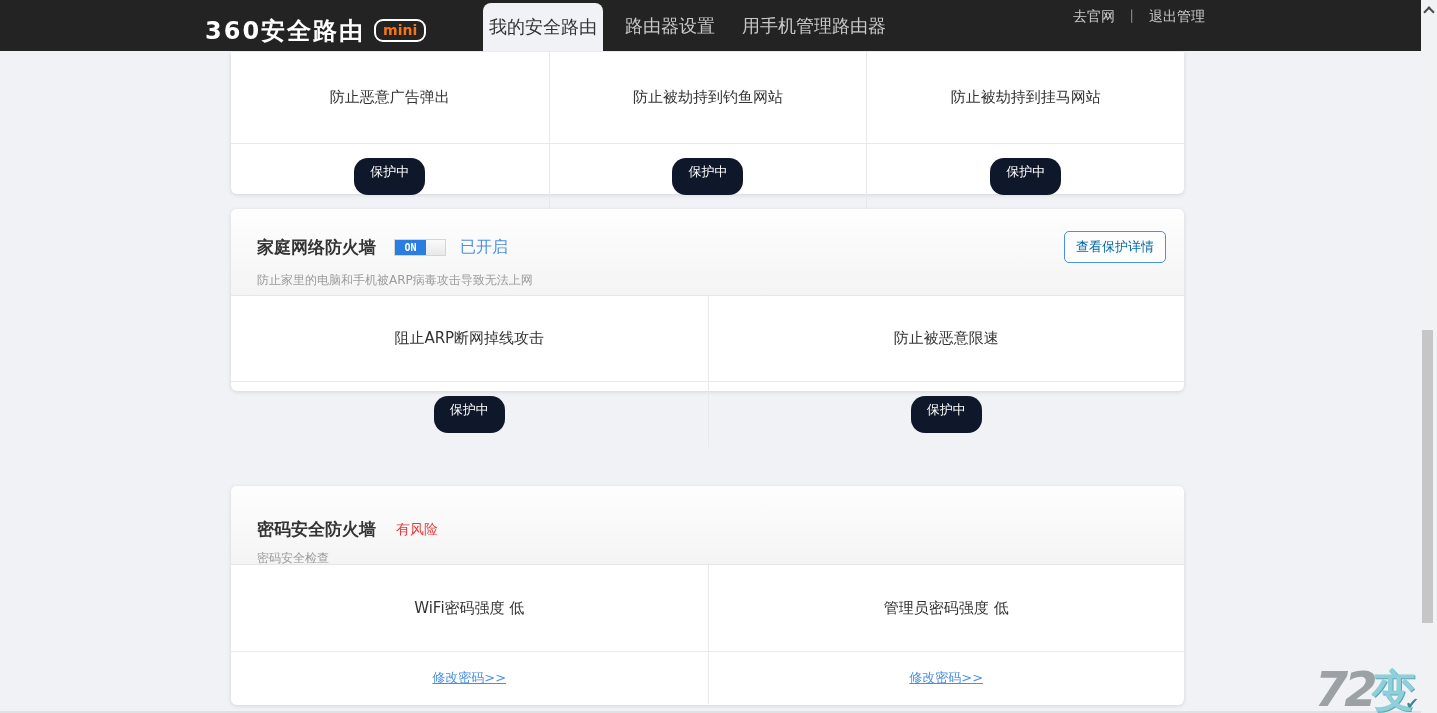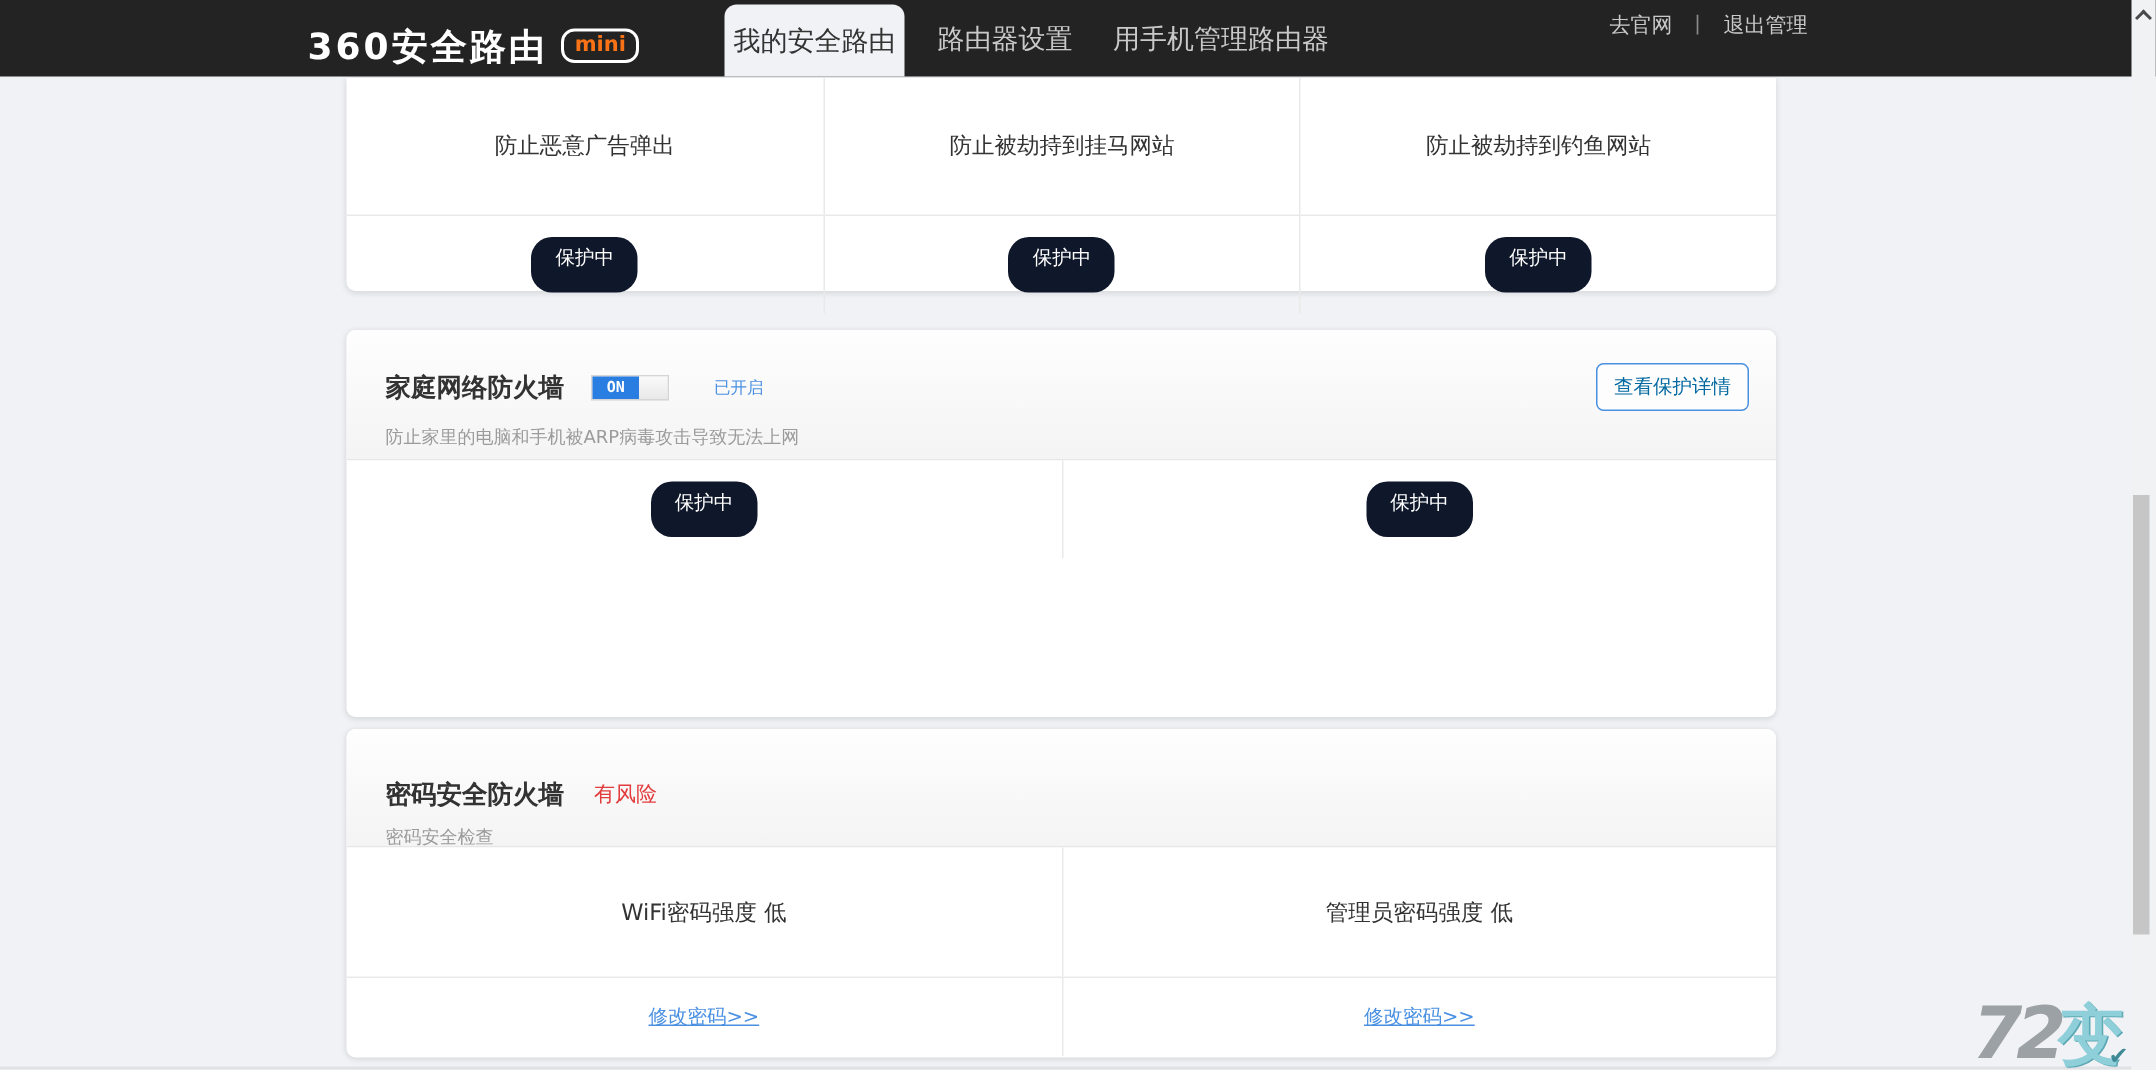--- a/index.html
+++ b/index.html
@@ -20,21 +20,21 @@
   .tab-3 { left:742px; }
   .nav-links { position:absolute; right:232px; top:0; height:33px; display:flex; align-items:center;
     color:#c9c9c9; font-size:14px;justify-content:flex-end; }
   .nav-links .sep { margin:0 10px; color:#8a8a8a; }
   .nav-link { cursor:pointer; color:#c9c9c9; }
 
   
   .card { position:absolute; left:231px; width:953px; background:#ffffff;
     box-shadow:0 1px 4px rgba(0,0,0,0.12); border-radius:6px; }
   .card-1 { top:52px; height:142px; border-radius:0 0 6px 6px; }
-  .card-2 { top:220px; height:258px; }
+  .card-2 { top:209px; height:182px; }
   .card-3 { top:486px; height:219px; }
 
   .row { display:flex; }
   .cell { display:flex; align-items:center; justify-content:center; }
   .cell + .cell { border-left:1px solid #e9e9e9; }
   .label-row { border-bottom:1px solid #e9e9e9; }
   .c1-label-row { height:92px; }
   .c1-btn-row  { height:65px; }
   .c2-label-row{ height:86px; }
   .c2-btn-row  { height:65px; }
@@ -52,21 +52,21 @@
   .card-title { font-size:17px; font-weight:bold; color:#333; }
   .card-desc { margin-top:9px; font-size:12px; color:#9b9b9b; }
 
   
   .toggle { margin-left:18px; width:52px; height:17px; display:flex; cursor:pointer;
     border:1px solid #d5d5d5; background:#eeeeee; }
   .toggle-on { width:31px; height:100%; background:#2a7de1; color:#fff;
     font-family:"DejaVu Sans Mono","Liberation Mono",monospace; font-size:10px; font-weight:bold;
     display:flex; align-items:center; justify-content:center; }
   .toggle-handle { flex:1; background:linear-gradient(180deg,#fafafa,#e8e8e8); }
-  .toggle-status { margin-left:30px; font-size:11px; color:#4a90e2; }
+  .toggle-status { margin-left:14px; font-size:16px; color:#4a90e2; }
   .risk-badge { margin-left:20px; font-size:14px; color:#e23c3c; }
 
   .details-btn { margin-left:auto; margin-right:0; background:#fdfdfd; color:#0369a1;
     border:1px solid #4a90e2; border-radius:5px; font-size:13px; padding:6px 11px; cursor:pointer; }
 
   .protect-btn { background:#0f172a; color:#ffffff; border:none; border-radius:14px;
     font-size:13px; padding:5px 16px 14px; cursor:pointer; }
   .modify-link { font-size:13px; color:#4a90e2; text-decoration:underline; cursor:pointer; }
 
   
@@ -101,24 +101,24 @@
     <span class="nav-link">退出管理</span>
   </div>
 </div>
 
 <div class="card card-1">
   <div class="row label-row c1-label-row">
     <div class="cell cell-third">
       <span class="item-label">防止恶意广告弹出</span>
     </div>
     <div class="cell cell-third">
+      <span class="item-label">防止被劫持到钓鱼网站</span>
+    </div>
+    <div class="cell cell-third">
       <span class="item-label">防止被劫持到挂马网站</span>
-    </div>
-    <div class="cell cell-third">
-      <span class="item-label">防止被劫持到钓鱼网站</span>
     </div>
   </div>
   <div class="row c1-btn-row">
     <div class="cell cell-third">
       <button class="protect-btn">保护中</button>
     </div>
     <div class="cell cell-third">
       <button class="protect-btn">保护中</button>
     </div>
     <div class="cell cell-third">
@@ -133,20 +133,28 @@
       <span class="card-title">家庭网络防火墙</span>
       <div class="toggle">
         <span class="toggle-on">ON</span>
         <span class="toggle-handle"></span>
       </div>
       <span class="toggle-status">已开启</span>
       <button class="details-btn">查看保护详情</button>
     </div>
     <div class="card-desc">防止家里的电脑和手机被ARP病毒攻击导致无法上网</div>
   </div>
+  <div class="row label-row c2-label-row">
+    <div class="cell cell-half">
+      <span class="item-label">阻止ARP断网掉线攻击</span>
+    </div>
+    <div class="cell cell-half">
+      <span class="item-label">防止被恶意限速</span>
+    </div>
+  </div>
   <div class="row c2-btn-row">
     <div class="cell cell-half">
       <button class="protect-btn">保护中</button>
     </div>
     <div class="cell cell-half">
       <button class="protect-btn">保护中</button>
     </div>
   </div>
 </div>
 

